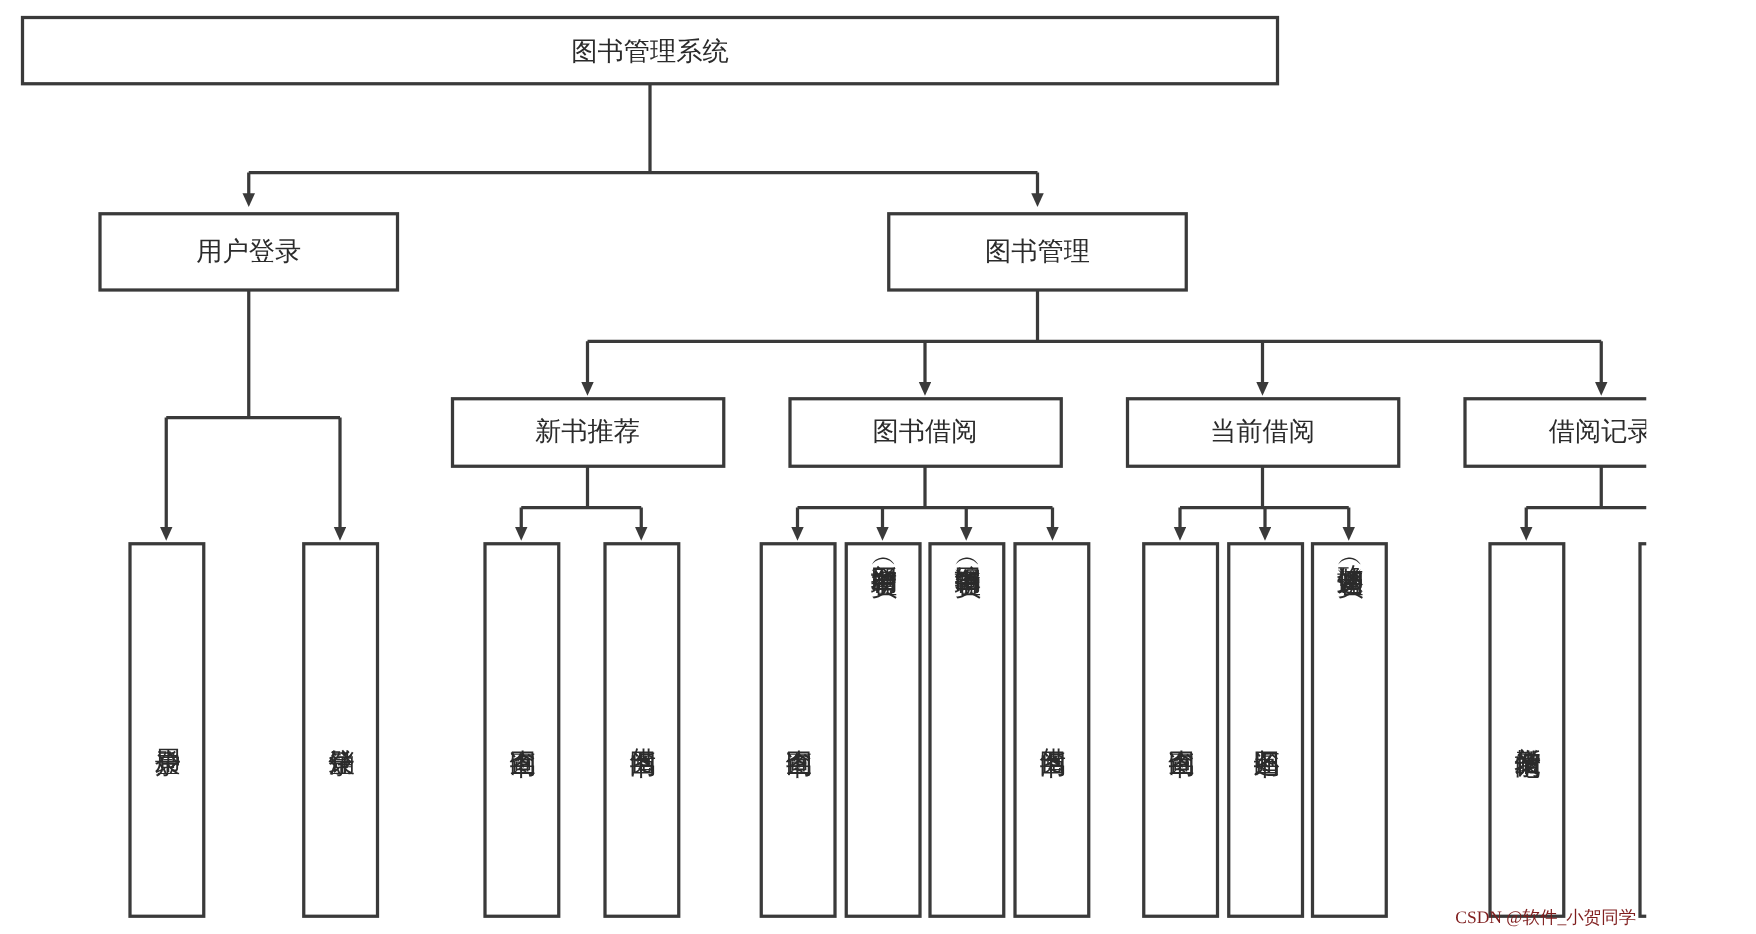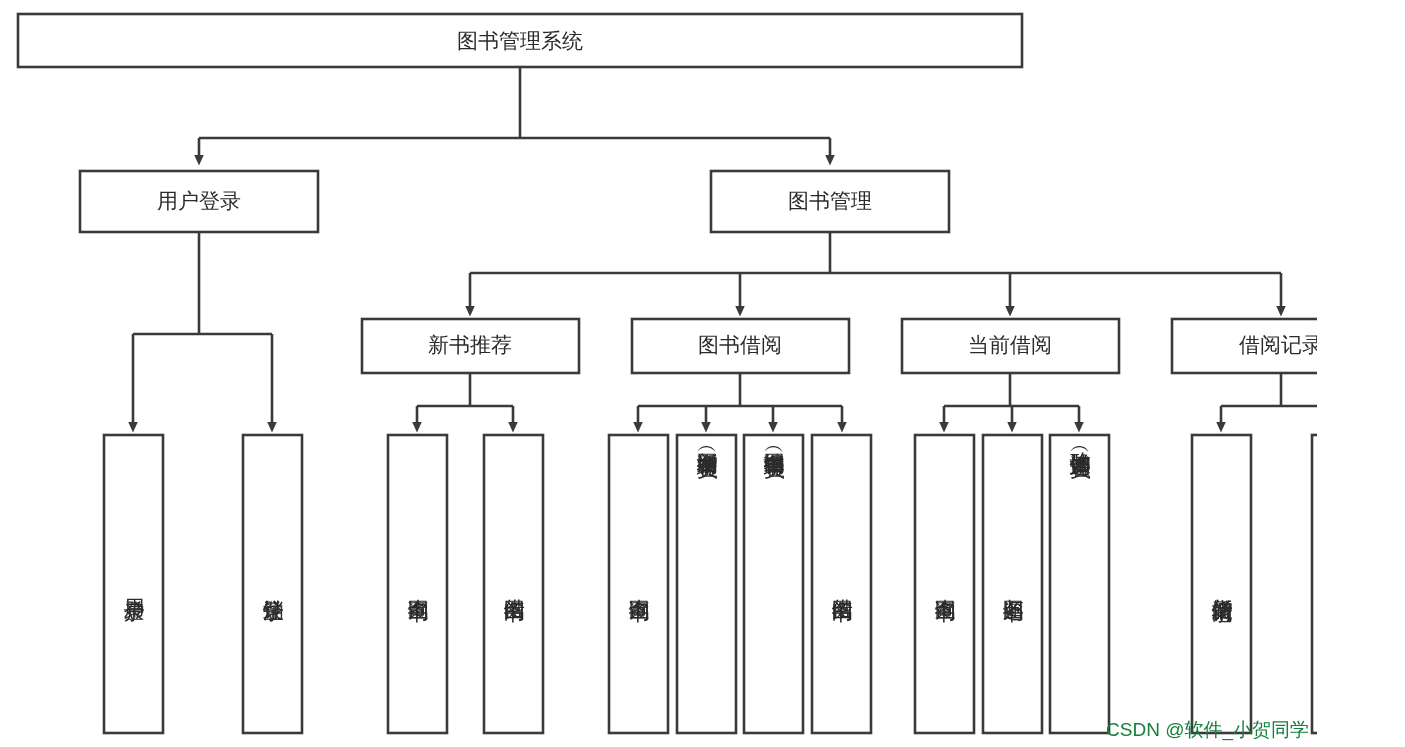--- a/index.html
+++ b/index.html
@@ -67,23 +67,23 @@
     line-height: 1.12;
     color: #2b2b2b;
     letter-spacing: 1px;
     white-space: nowrap;
     text-align: center;
   }
   .watermark {
     position: absolute;
     right: 8px;
     bottom: 4px;
-    font-family: Liberation Sans, sans-serif;
-    font-size: 19px;
-    color: #15803d;
+    font-family: Liberation Serif, serif;
+    font-size: 14px;
+    color: #7f1d1d;
     white-space: nowrap;
     pointer-events: none;
   }
 </style>
 </head>
 <body>
 
 <div id="diagram-root">
 
   <svg class="flow-svg" viewBox="0 0 1405 747" xmlns="http://www.w3.org/2000/svg">

